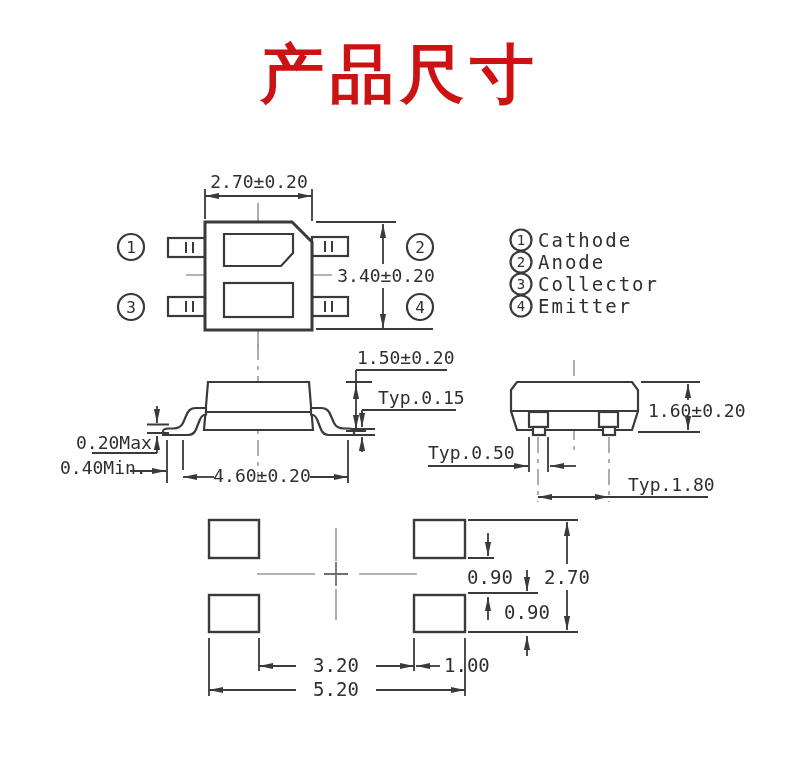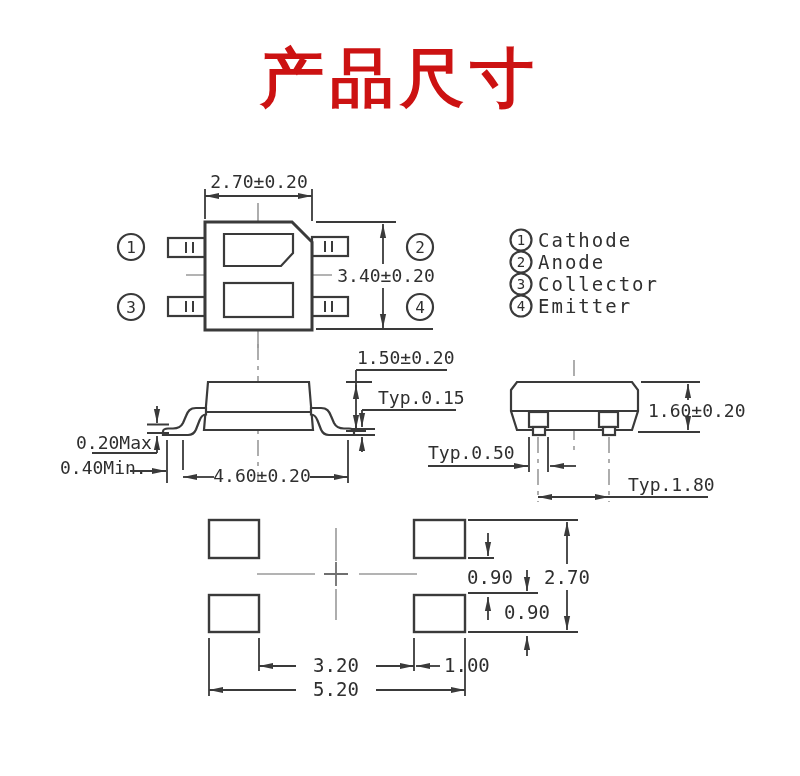--- a/index.html
+++ b/index.html
@@ -1,19 +1,19 @@
 <!DOCTYPE html>
 <html><head>
 <meta charset="utf-8">
 <style>
   html,body{margin:0;padding:0;background:#ffffff;}
   #stage{position:relative;width:800px;height:776px;background:#fff;overflow:hidden;
          font-family:"DejaVu Sans Mono", monospace;}
   #title{position:absolute;top:44px;left:0;width:800px;text-align:center;
-         font-family:Liberation Serif, serif;
+         font-family:Liberation Mono, monospace;
          font-weight:bold;font-size:64px;letter-spacing:6px;color:#cc1212;line-height:1.1;}
   svg{position:absolute;left:0;top:0;}
   .ln{stroke:#3a3a3a;stroke-width:2;fill:none;}
   .th{stroke:#3a3a3a;stroke-width:1.8;fill:none;}
   .bd{stroke:#3a3a3a;stroke-width:3;fill:#ffffff;}
   .w{stroke:#3a3a3a;stroke-width:2.2;fill:#ffffff;}
   .p{stroke:#3a3a3a;stroke-width:2.4;fill:#ffffff;}
   .cl{stroke:#9a9a9a;stroke-width:1.6;fill:none;}
   .dc{stroke:#9a9a9a;stroke-width:1.6;fill:none;stroke-dasharray:16 6 4 6;}
   .cx{stroke:#6f6f6f;stroke-width:1.8;fill:none;}

